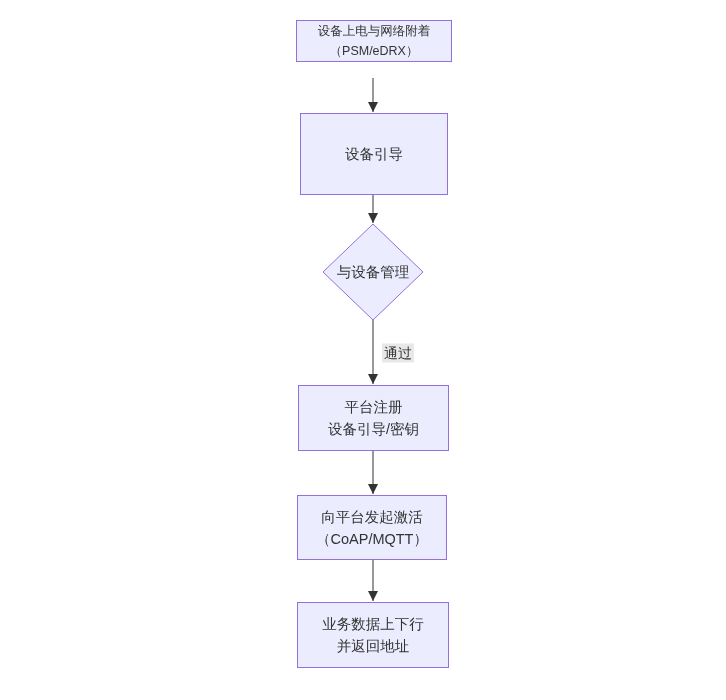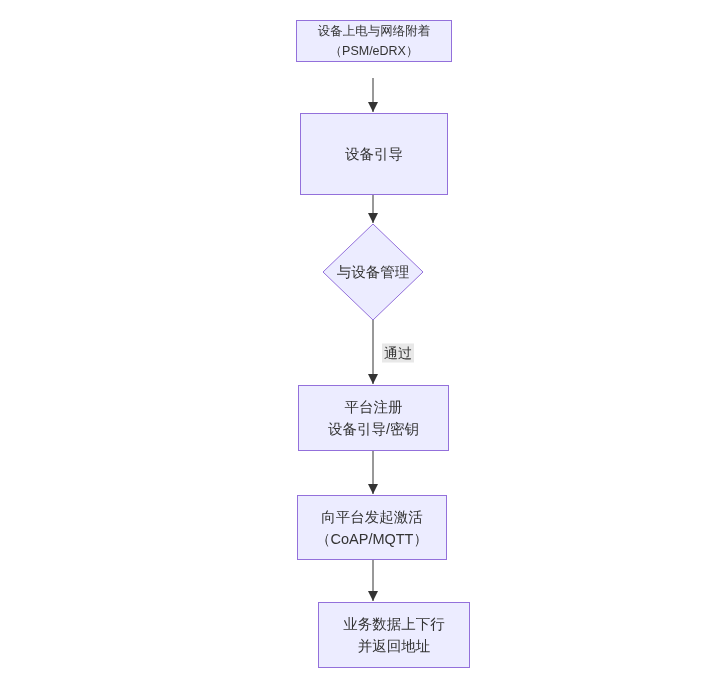--- a/index.html
+++ b/index.html
@@ -89,18 +89,18 @@
   <div class="node" style="left:298px; top:385px; width:151px; height:66px;">
     <span>平台注册</span>
     <span>设备引导/密钥</span>
   </div>
 
   <div class="node" style="left:297px; top:495px; width:150px; height:65px;">
     <span>向平台发起激活</span>
     <span>（CoAP/MQTT）</span>
   </div>
 
-  <div class="node" style="left:297px; top:602px; width:152px; height:66px;margin-left:21px;">
+  <div class="node" style="left:297px; top:602px; width:152px; height:66px;">
     <span>业务数据上下行</span>
     <span>并返回地址</span>
   </div>
 
 </div>
 
 </body></html>

